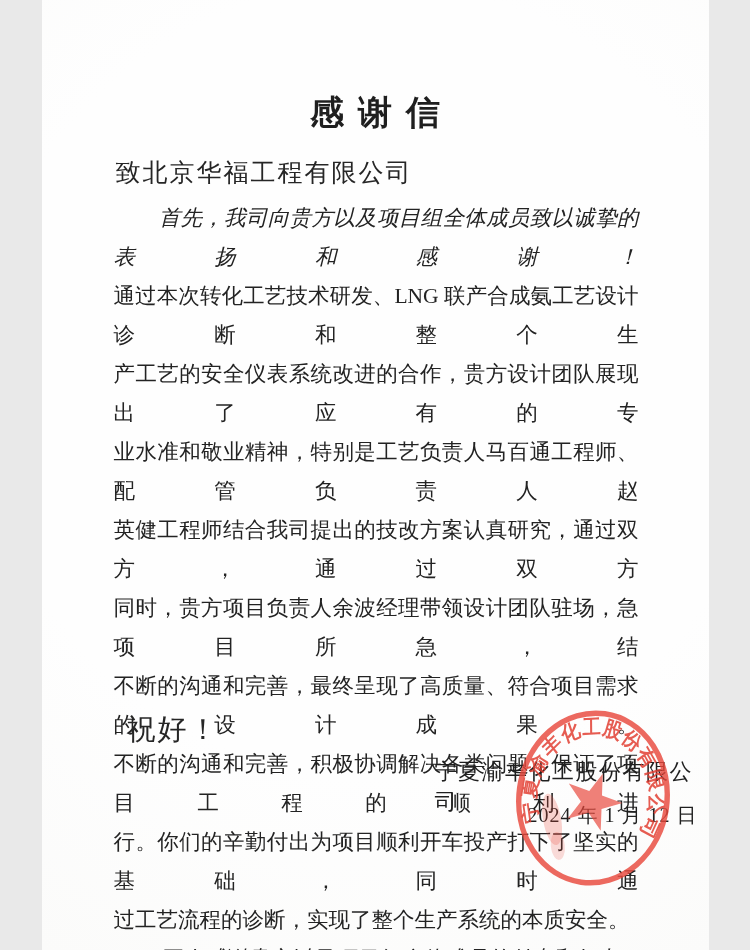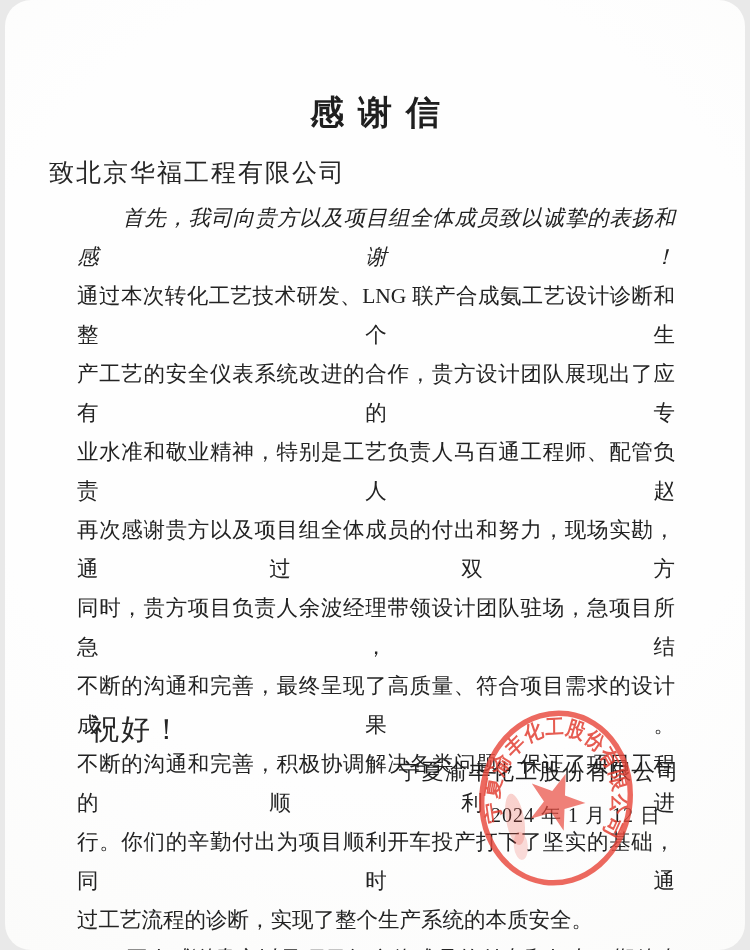--- a/index.html
+++ b/index.html
@@ -1,37 +1,36 @@
 <!DOCTYPE html>
 <html><head>
 <meta charset="utf-8">
 <style>
   html,body { margin:0; padding:0; background:#e9e9e9; }
   .page {
     position:relative;
-    width:740px; height:950px;
+    width:667px; height:950px;
     margin:0 auto;
     background:#fdfdfc;
     background-image: radial-gradient(circle at 50% 40%, #fefefe 60%, #fbfbfa 100%);
     font-family:"Liberation Serif","DejaVu Serif",serif;
     color:#262626;
     overflow:hidden;
-    border-radius:26px;
   }
   .title {
     padding-top:90px;
     text-align:center;
     font-size:34px;
     font-weight:600;
     letter-spacing:14px;
     text-indent:14px;
     color:#1f1f1f;
   }
   .recipient {
-    margin:20px 0 0 44px;
+    margin:20px 0 0 74px;
     font-size:25px;
     letter-spacing:2px;
   }
   .body {
     margin:10px 70px 0 72px;
     font-size:21.5px;
     line-height:39px;
     text-align:justify;
     color:#232323;
   }
@@ -77,21 +76,21 @@
 
   <div class="title">感谢信</div>
 
   <div class="recipient">致北京华福工程有限公司</div>
 
   <div class="body">
     <div class="line indent">首先，我司向贵方以及项目组全体成员致以诚挚的表扬和感谢！</div>
     <div class="line">通过本次转化工艺技术研发、LNG 联产合成氨工艺设计诊断和整个生</div>
     <div class="line">产工艺的安全仪表系统改进的合作，贵方设计团队展现出了应有的专</div>
     <div class="line">业水准和敬业精神，特别是工艺负责人马百通工程师、配管负责人赵</div>
-    <div class="line">再次感谢贵方以及项目组全体成员的付出和努力，现场实勘，通过双方</div>
+    <div class="line">英健工程师结合我司提出的技改方案认真研究，通过双方，通过双方</div>
     <div class="line">同时，贵方项目负责人余波经理带领设计团队驻场，急项目所急，结</div>
     <div class="line">不断的沟通和完善，最终呈现了高质量、符合项目需求的设计成果。</div>
     <div class="line">不断的沟通和完善，积极协调解决各类问题，保证了项目工程的顺利进</div>
     <div class="line">行。你们的辛勤付出为项目顺利开车投产打下了坚实的基础，同时通</div>
     <div class="line lastline">过工艺流程的诊断，实现了整个生产系统的本质安全。</div>
     <div class="line indent">再次感谢贵方以及项目组全体成员的付出和努力，期待未来有</div>
 
   </div>
 
   <div class="closing">祝好！</div>

